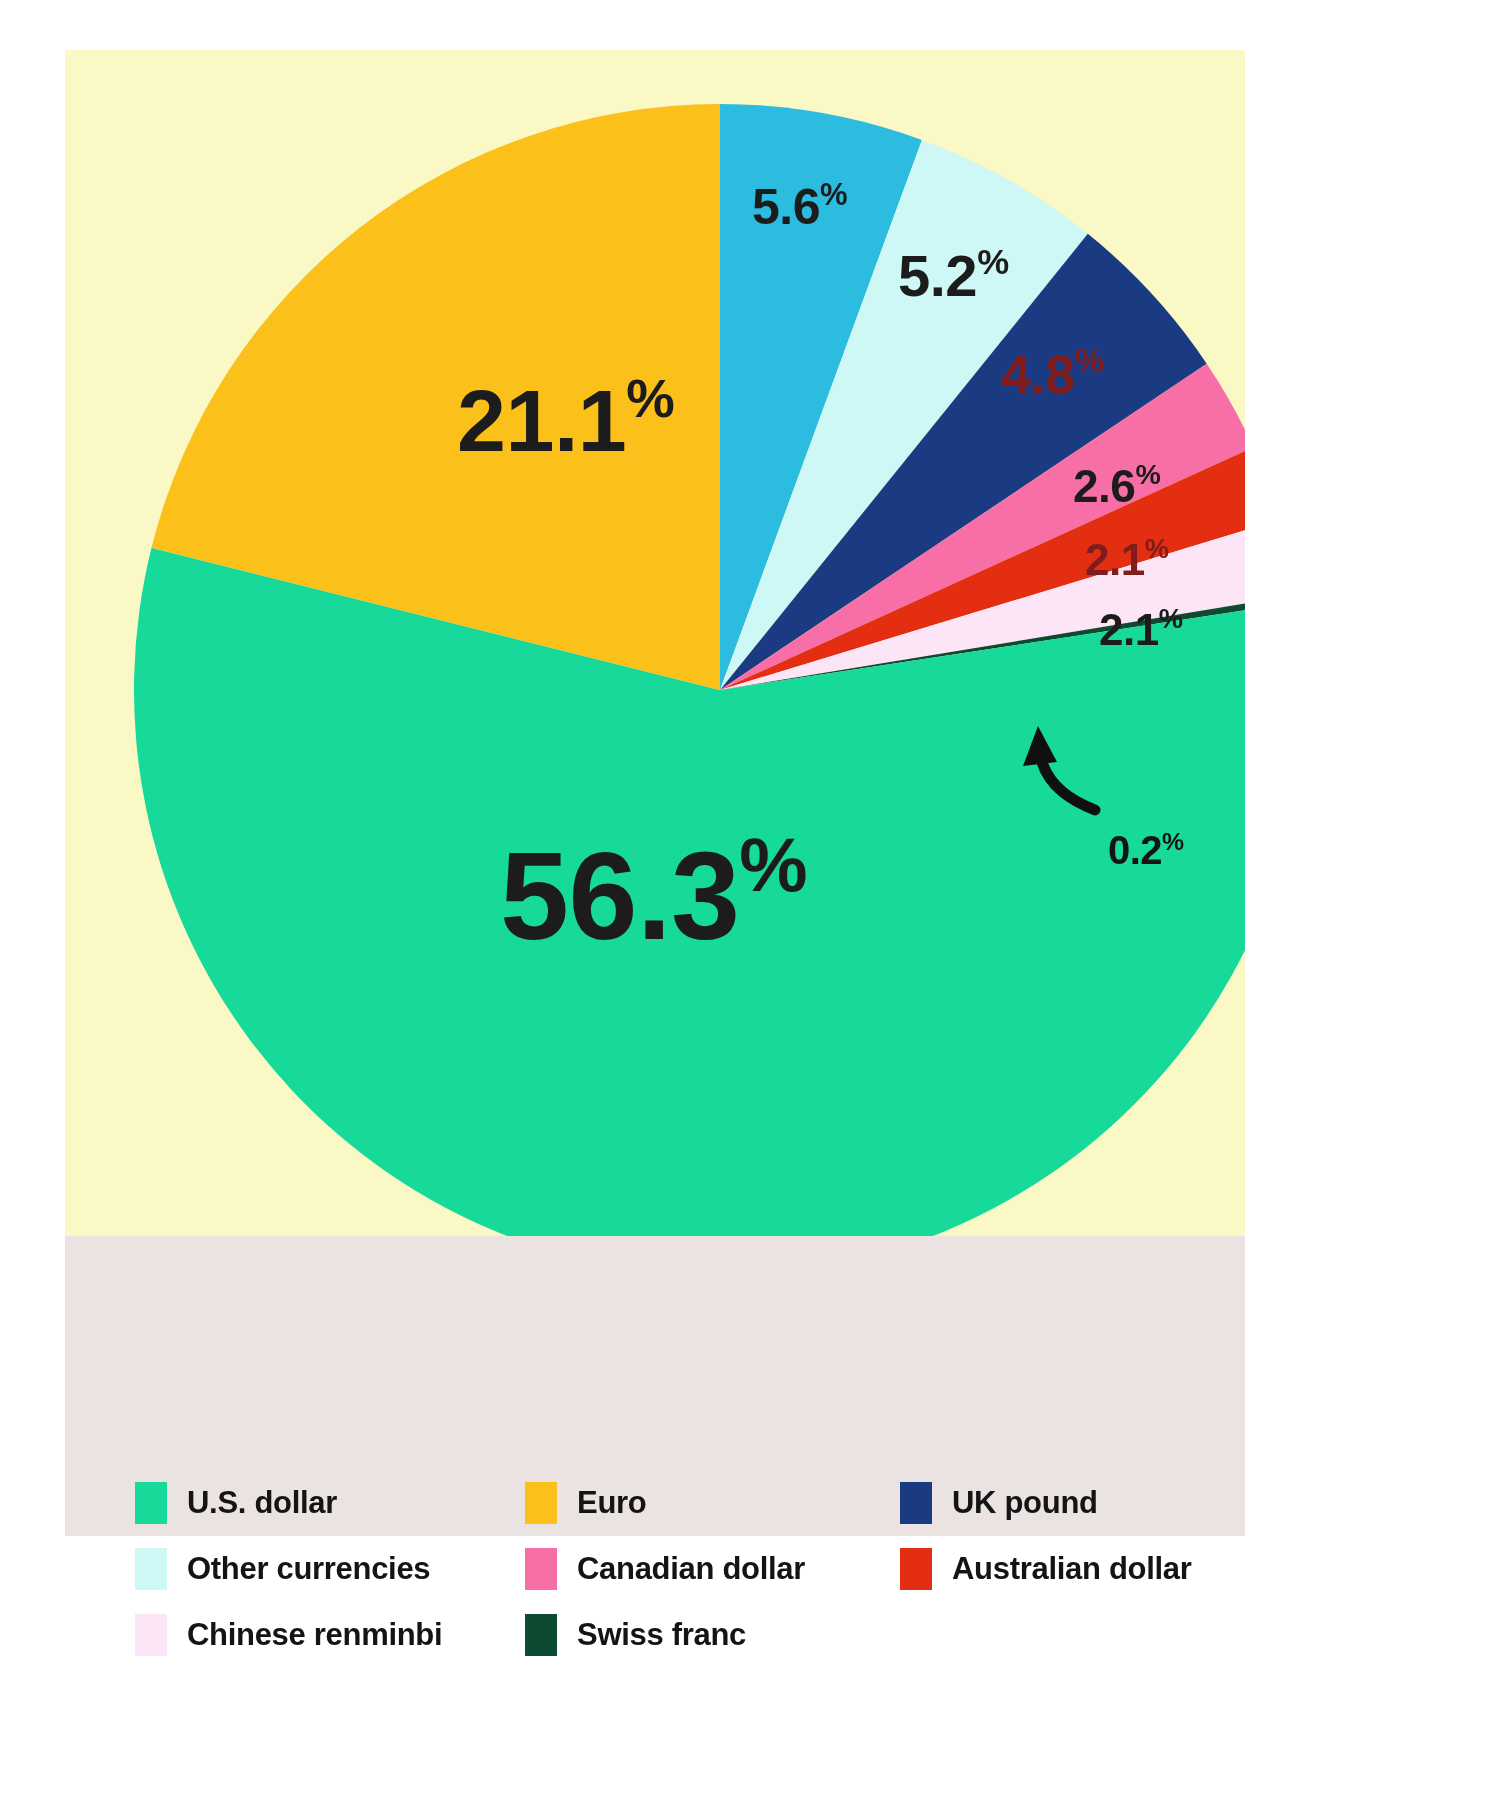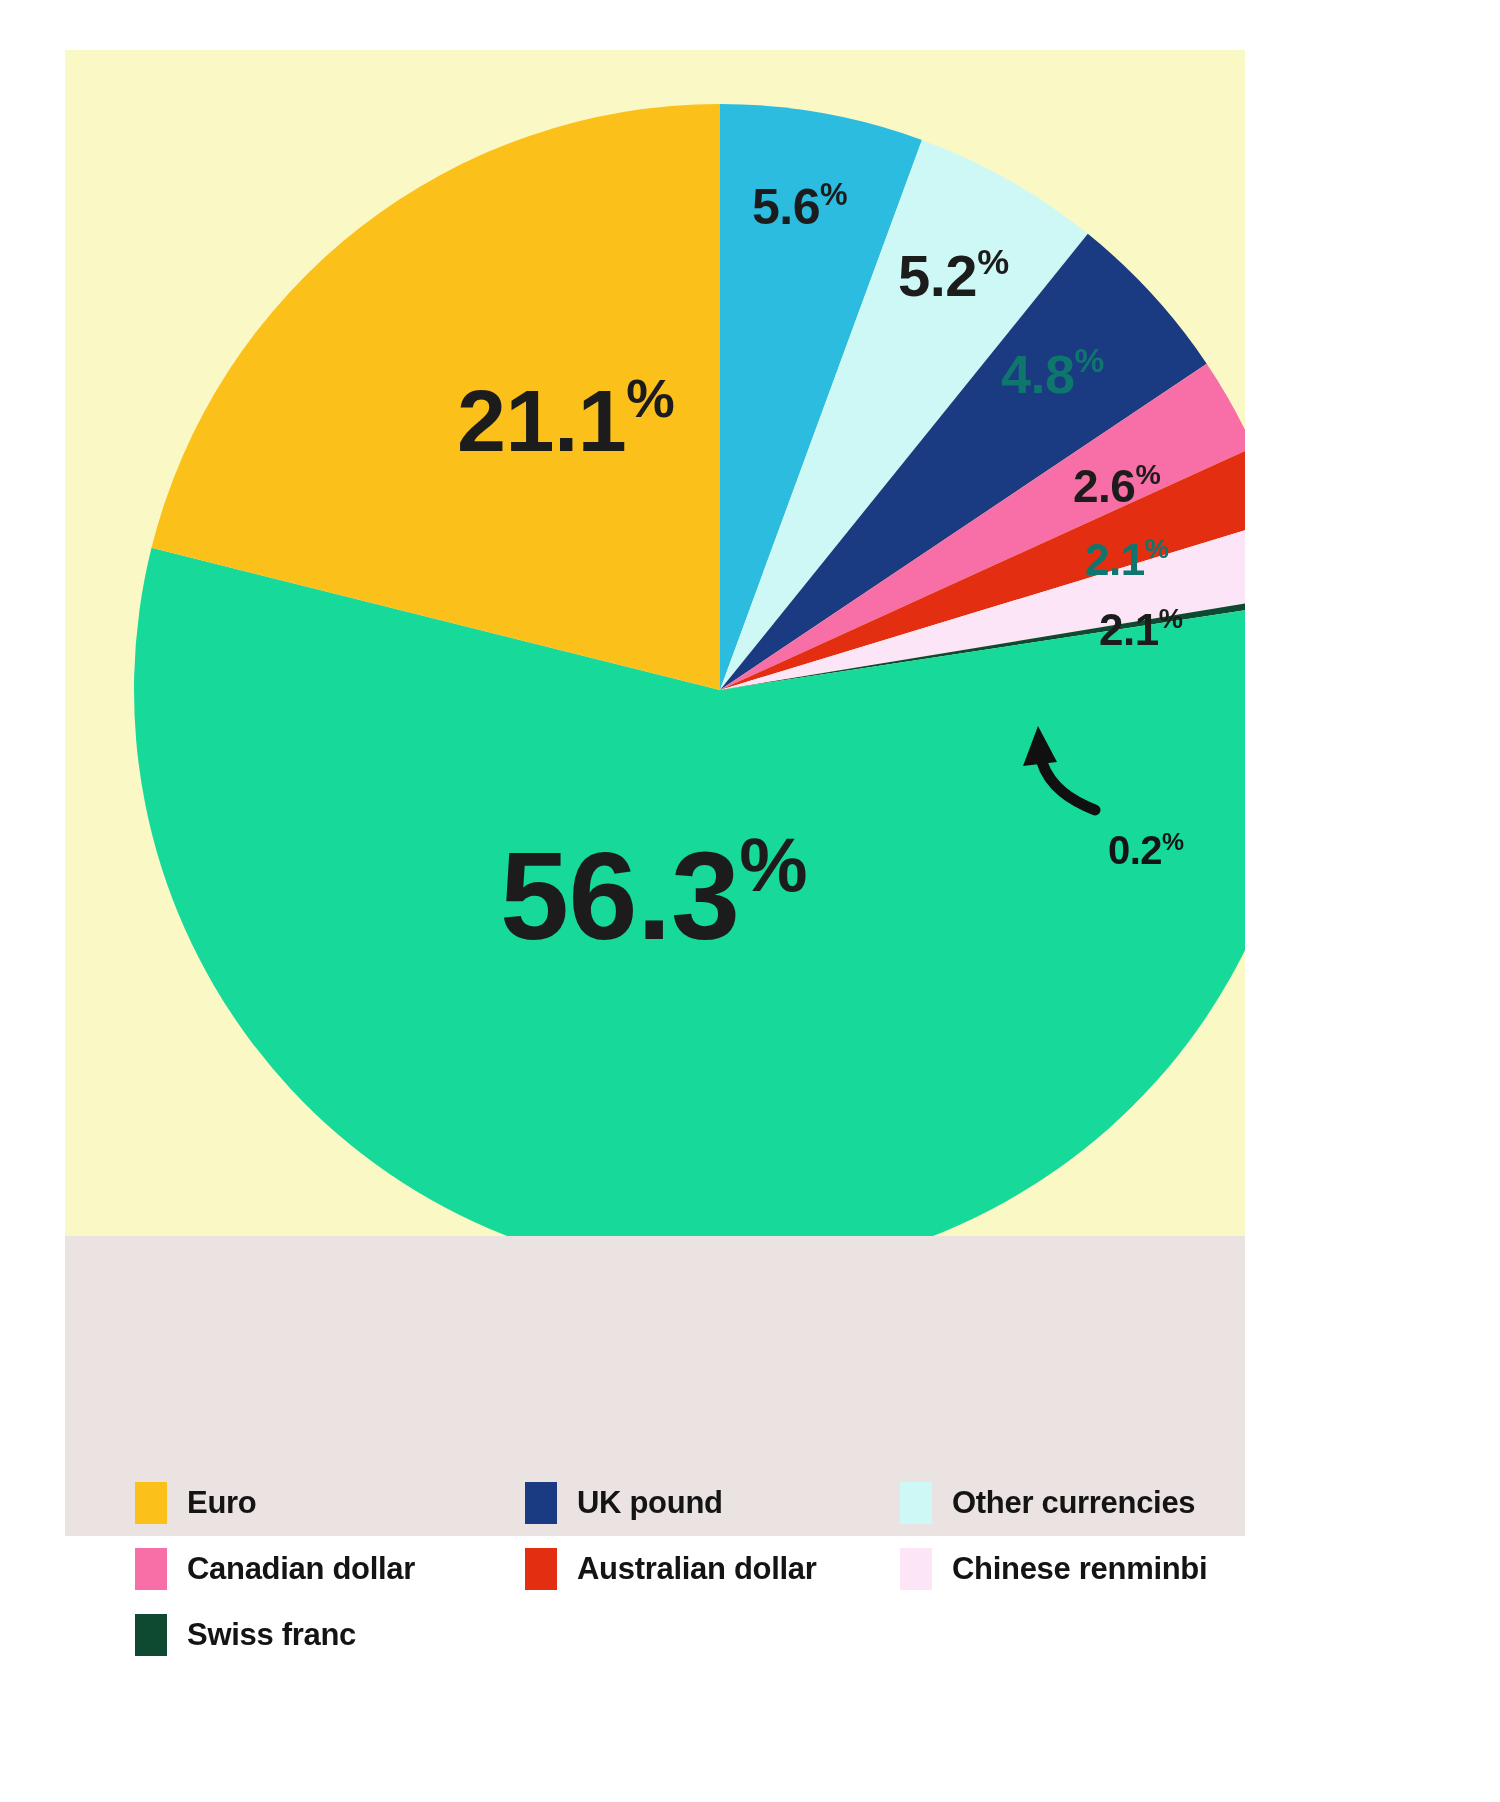--- a/index.html
+++ b/index.html
@@ -3,21 +3,21 @@
 <meta charset="utf-8">
 <style>
   html,body{margin:0;padding:0;background:#ffffff;}
   body{font-family:"Liberation Sans", sans-serif;}
   .page{position:relative;width:1500px;height:1802px;background:#ffffff;overflow:hidden;}
   .chart-panel{position:absolute;left:65px;top:50px;width:1180px;height:1186px;background:#FAF8C4;}
   .legend-panel{position:absolute;left:65px;top:1236px;width:1180px;height:300px;background:#EBE2E2;}
   .pie-svg{position:absolute;left:0;top:0;width:1180px;height:1186px;display:block;}
   .slice-label{position:absolute;color:#1C1C1C;font-weight:700;letter-spacing:-0.5px;white-space:nowrap;line-height:1;}
   .slice-label .pct{font-size:0.62em;vertical-align:0.62em;font-weight:700;letter-spacing:-1px;}
-  .lbl-white{color:#0f766e;}
+  .lbl-white{color:#7f1d1d;}
   .legend-grid{position:absolute;left:135px;top:1470px;width:1060px;
     display:grid;grid-template-columns:390px 375px 295px;grid-template-rows:66px 66px 66px;align-items:center;}
   .legend-item{display:flex;align-items:center;gap:20px;}
   .swatch{width:32px;height:42px;flex:0 0 auto;}
   .legend-label{font-size:31px;color:#141414;font-weight:700;letter-spacing:-0.3px;white-space:nowrap;}
   .ann-text{position:absolute;font-size:40px;font-weight:700;color:#141414;letter-spacing:-0.5px;white-space:nowrap;}
   .ann-text .pct{font-size:0.62em;vertical-align:0.55em;letter-spacing:-1px;}
 </style>
 </head>
 <body>
@@ -80,20 +80,24 @@
     <div class="slice-label" style="left:435px;top:776px;font-size:124px;">
       <span>56.3</span><span class="pct">%</span>
     </div>
 
   </div>
 
   <div class="legend-panel"></div>
 
   <div class="legend-grid" id="legend-grid">
       <div class="legend-item">
+        <span class="swatch" style="background: rgb(22, 217, 154);"></span>
+        <span class="legend-label">U.S. dollar</span>
+      </div>
+      <div class="legend-item">
         <span class="swatch" style="background: rgb(251, 192, 26);"></span>
         <span class="legend-label">Euro</span>
       </div>
       <div class="legend-item">
         <span class="swatch" style="background: rgb(26, 58, 129);"></span>
         <span class="legend-label">UK pound</span>
       </div>
       <div class="legend-item">
         <span class="swatch" style="background: rgb(205, 248, 246);"></span>
         <span class="legend-label">Other currencies</span>

